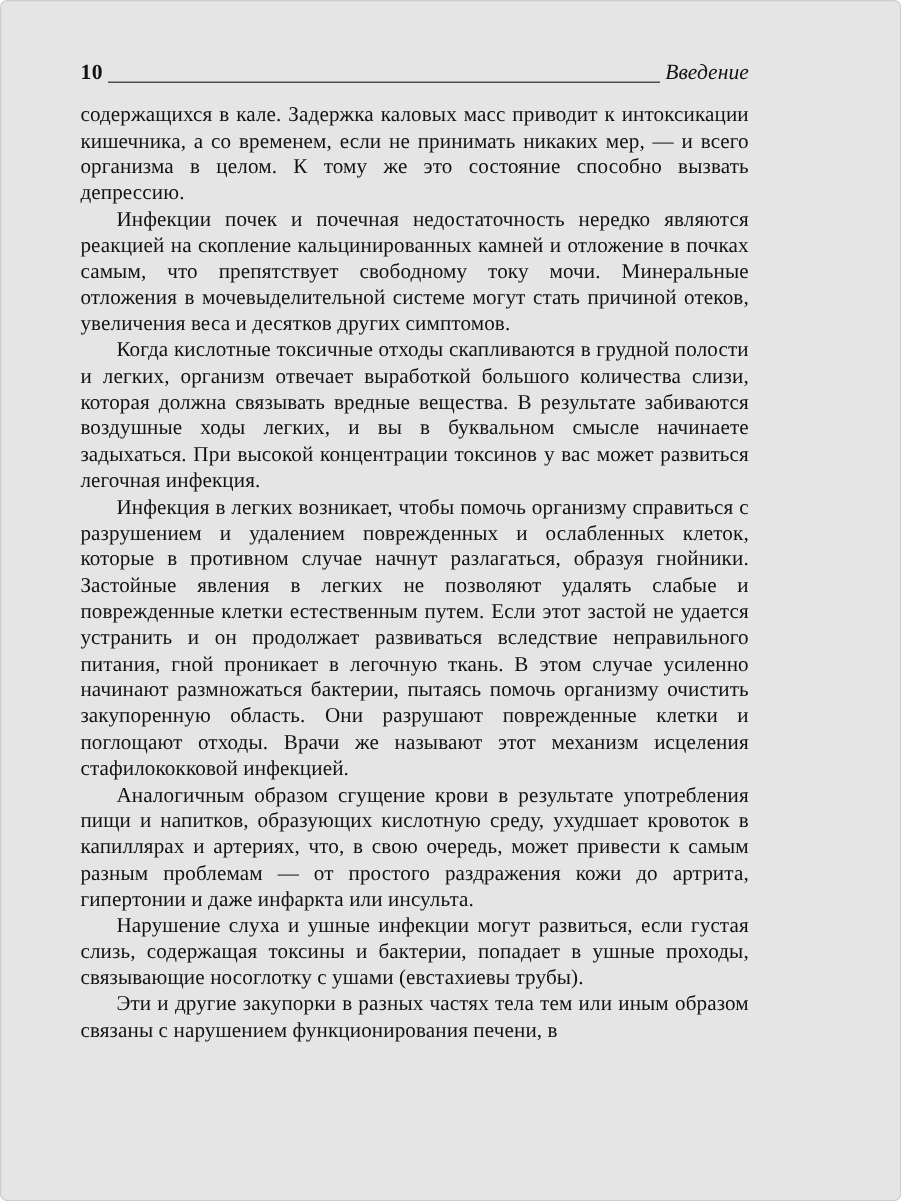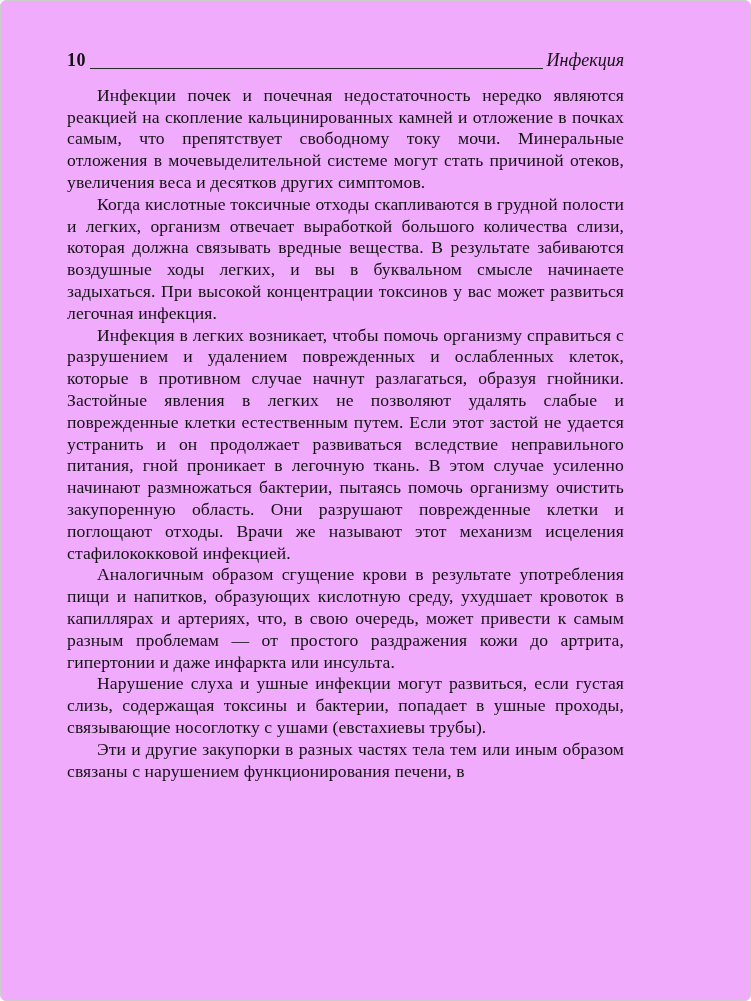--- a/index.html
+++ b/index.html
@@ -5,21 +5,21 @@
     html, body {
       margin: 0;
       padding: 0;
       background: #ffffff;
     }
     .page {
       position: relative;
       width: 751px;
       height: 1001px;
       box-sizing: border-box;
-      background: #f0abfc;
+      background: #e5e5e5;
       border: 1px solid #cccccc;
       border-radius: 6px;
       padding: 50px 126px 0 66px;
       overflow: hidden;
       font-family: "Liberation Serif", serif;
       color: #121212;
     }
     .page-header {
       display: flex;
       align-items: flex-end;
@@ -58,24 +58,25 @@
     }
   </style>
 </head>
 <body>
 
 <div class="page">
 
   <div class="page-header">
     <span class="page-number">10</span>
     <span class="header-rule"></span>
-    <span class="running-head">Инфекция</span>
+    <span class="running-head">Введение</span>
   </div>
 
   <div class="body-text">
+    <p class="no-indent">содержащихся в кале. Задержка каловых масс приводит к интоксикации кишечника, а со временем, если не принимать никаких мер, — и всего организма в целом. К тому же это состояние способно вызвать депрессию.</p>
     <p>Инфекции почек и почечная недостаточность нередко являются реакцией на скопление кальцинированных камней и отложение в почках самым, что препятствует свободному току мочи. Минеральные отложения в мочевыделительной системе могут стать причиной отеков, увеличения веса и десятков других симптомов.</p>
     <p>Когда кислотные токсичные отходы скапливаются в грудной полости и легких, организм отвечает выработкой большого количества слизи, которая должна связывать вредные вещества. В результате забиваются воздушные ходы легких, и вы в буквальном смысле начинаете задыхаться. При высокой концентрации токсинов у вас может развиться легочная инфекция.</p>
     <p>Инфекция в легких возникает, чтобы помочь организму справиться с разрушением и удалением поврежденных и ослабленных клеток, которые в противном случае начнут разлагаться, образуя гнойники. Застойные явления в легких не позволяют удалять слабые и поврежденные клетки естественным путем. Если этот застой не удается устранить и он продолжает развиваться вследствие неправильного питания, гной проникает в легочную ткань. В этом случае усиленно начинают размножаться бактерии, пытаясь помочь организму очистить закупоренную область. Они разрушают поврежденные клетки и поглощают отходы. Врачи же называют этот механизм исцеления стафилококковой инфекцией.</p>
     <p>Аналогичным образом сгущение крови в результате употребления пищи и напитков, образующих кислотную среду, ухудшает кровоток в капиллярах и артериях, что, в свою очередь, может привести к самым разным проблемам — от простого раздражения кожи до артрита, гипертонии и даже инфаркта или инсульта.</p>
     <p>Нарушение слуха и ушные инфекции могут развиться, если густая слизь, содержащая токсины и бактерии, попадает в ушные проходы, связывающие носоглотку с ушами (евстахиевы трубы).</p>
     <p>Эти и другие закупорки в разных частях тела тем или иным образом связаны с нарушением функционирования печени, в</p>
   </div>
 
 </div>
 

